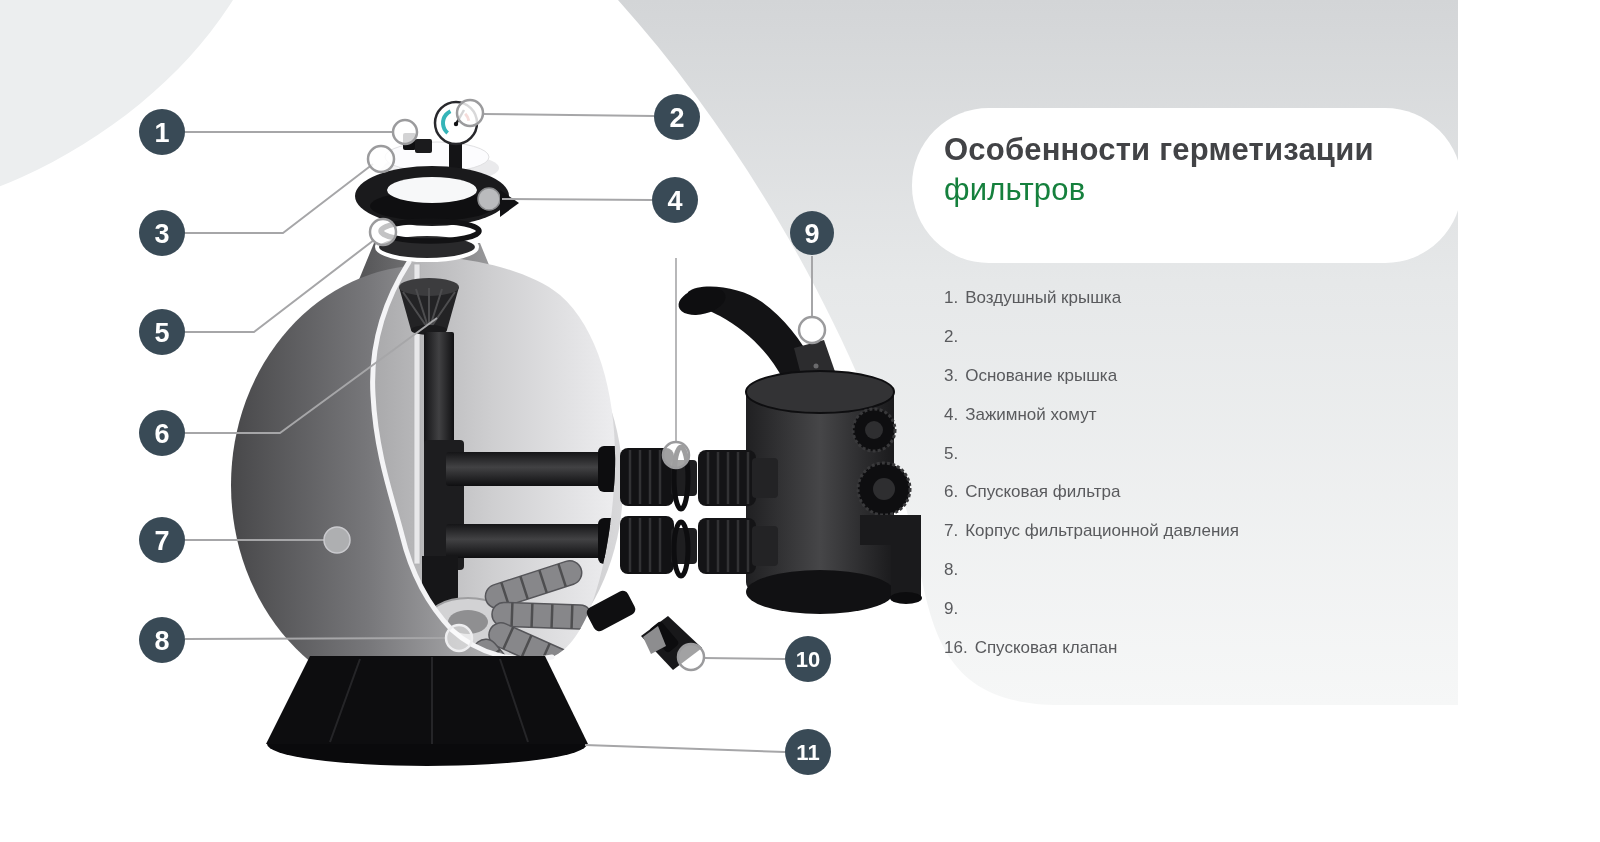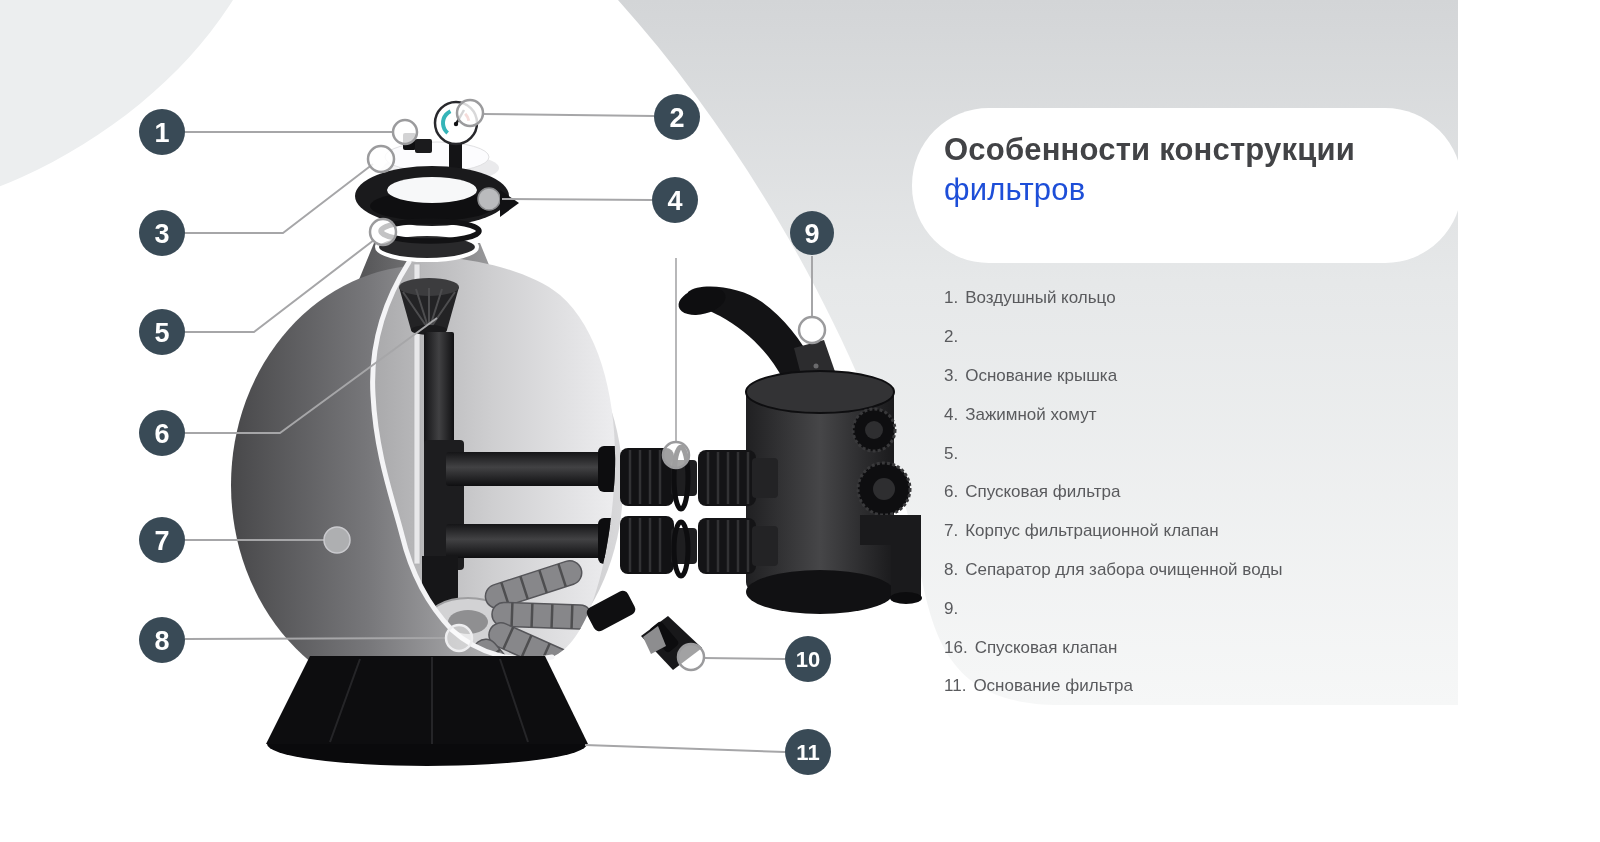--- a/index.html
+++ b/index.html
@@ -10,21 +10,21 @@
     -webkit-font-smoothing:antialiased;
   }
   #stage{position:absolute;left:0;top:0;width:1600px;height:842px;}
   svg{position:absolute;left:0;top:0;}
   
   .title-card-text{
     position:absolute;left:944px;top:131px;width:520px;
     color:#424346;line-height:38px;font-size:31px;letter-spacing:.2px;
   }
   .title-line1{font-weight:700;}
-  .title-line2{font-weight:400;margin-top:2px;color:#1d4ed8;}
+  .title-line2{font-weight:400;margin-top:2px;color:#15803d;}
   .legend{
     position:absolute;left:944px;top:279px;width:510px;
     font-size:17px;color:#595a5d;
   }
   .legend-row{height:38.8px;display:flex;align-items:center;white-space:nowrap;}
   .legend-num{margin-right:7px;}
   
   .badge-num{
     fill:#ffffff;font-family:"Liberation Sans",sans-serif;
     font-weight:700;font-size:27px;text-anchor:middle;
@@ -331,28 +331,28 @@
       <text class="badge-num sm" x="808" y="659" dy="8">10</text>
     </g>
     <g>
       <circle cx="808" cy="752" r="23" fill="#394a56"></circle>
       <text class="badge-num sm" x="808" y="752" dy="8">11</text>
     </g>
   </g>
 </svg>
 
 <div class="title-card-text">
-  <div class="title-line1">Особенности конструкции</div>
+  <div class="title-line1">Особенности герметизации</div>
   <div class="title-line2">фильтров</div>
 </div>
 
 <div class="legend">
   <div class="legend-row">
     <span class="legend-num">1.</span>
-    <span>Воздушный кольцо</span>
+    <span>Воздушный крышка</span>
   </div>
   <div class="legend-row">
     <span class="legend-num">2.</span>
   </div>
   <div class="legend-row">
     <span class="legend-num">3.</span>
     <span>Основание крышка</span>
   </div>
   <div class="legend-row">
     <span class="legend-num">4.</span>
@@ -360,32 +360,27 @@
   </div>
   <div class="legend-row">
     <span class="legend-num">5.</span>
   </div>
   <div class="legend-row">
     <span class="legend-num">6.</span>
     <span>Спусковая фильтра</span>
   </div>
   <div class="legend-row">
     <span class="legend-num">7.</span>
-    <span>Корпус фильтрационной клапан</span>
+    <span>Корпус фильтрационной давления</span>
   </div>
   <div class="legend-row">
     <span class="legend-num">8.</span>
-    <span>Сепаратор для забора очищенной воды</span>
   </div>
   <div class="legend-row">
     <span class="legend-num">9.</span>
   </div>
   <div class="legend-row">
     <span class="legend-num">16.</span>
     <span>Спусковая клапан</span>
   </div>
-  <div class="legend-row">
-    <span class="legend-num">11.</span>
-    <span>Основание фильтра</span>
-  </div>
 </div>
 
 </div>
 
 </body></html>

